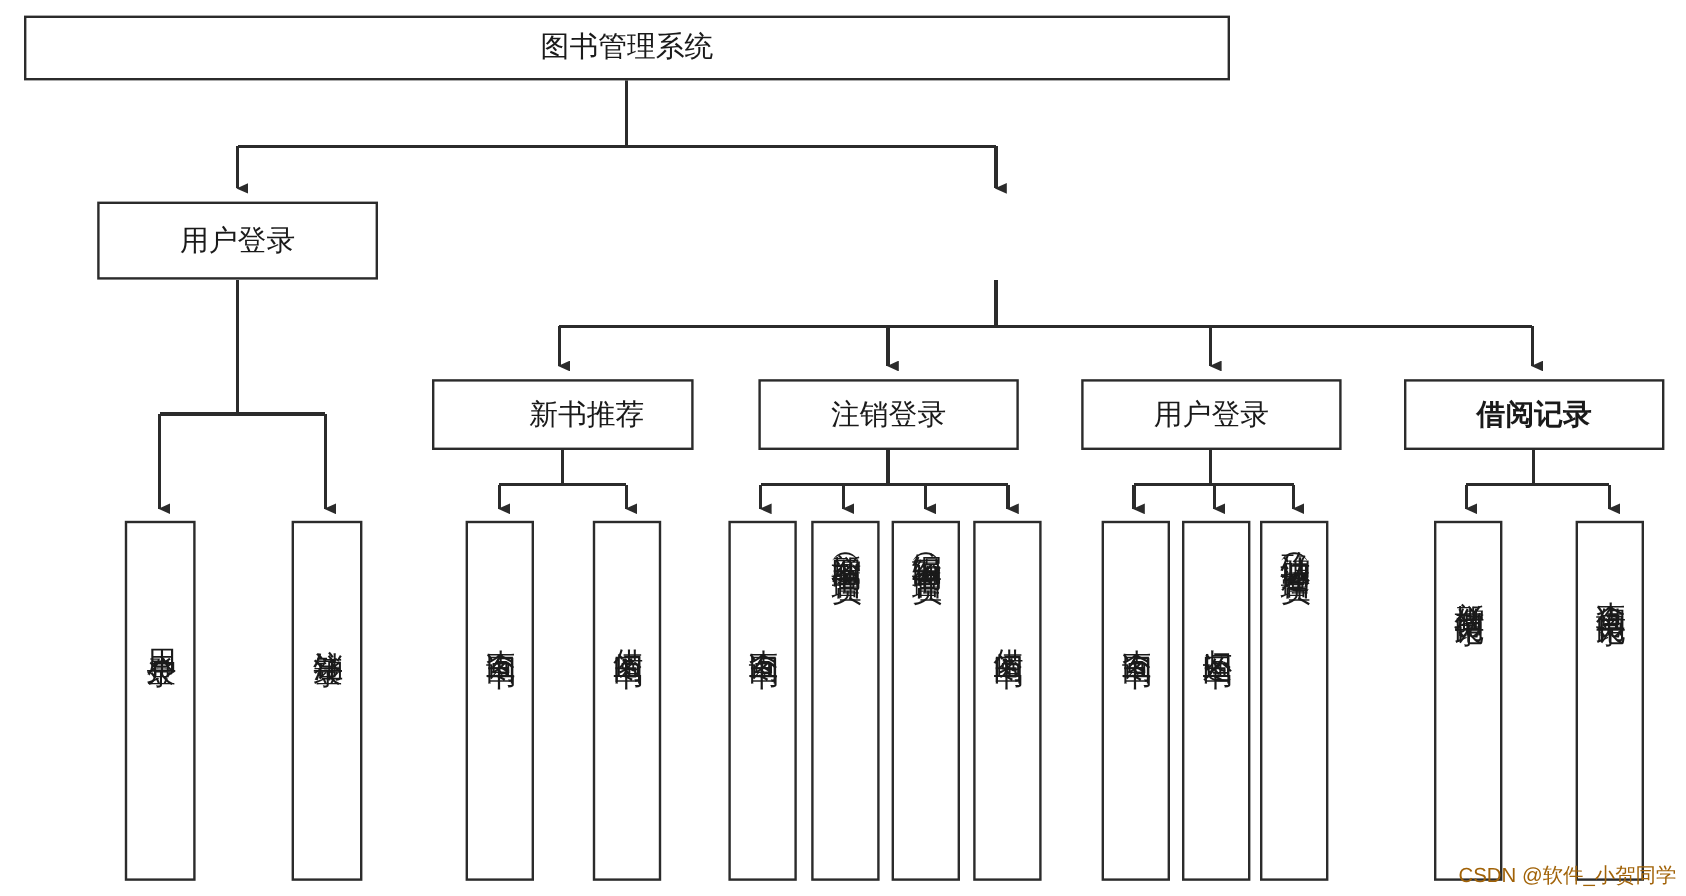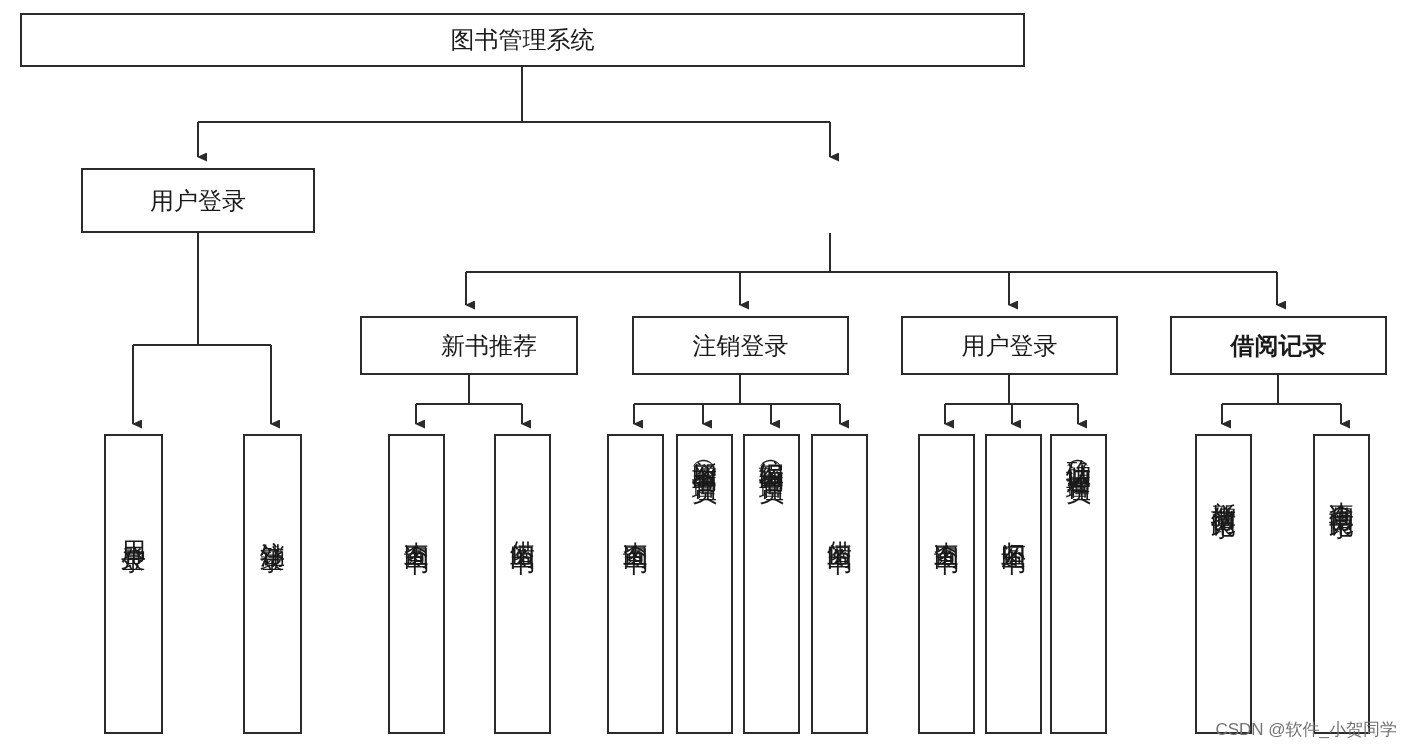--- a/index.html
+++ b/index.html
@@ -55,21 +55,21 @@
     text-orientation: upright;
     font-size: 25px;
     letter-spacing: 3px;
     line-height: 1;
   }
   .watermark {
     position: absolute;
     right: 8px;
     bottom: 6px;
     font-size: 17px;
-    color: #737373;
+    color: #a16207;
     z-index: 5;
     white-space: nowrap;
     font-family: "Liberation Sans", "DejaVu Sans", sans-serif;
     text-align: center;
   }
 </style>
 </head>
 <body>
 
 <div id="diagram-root">

